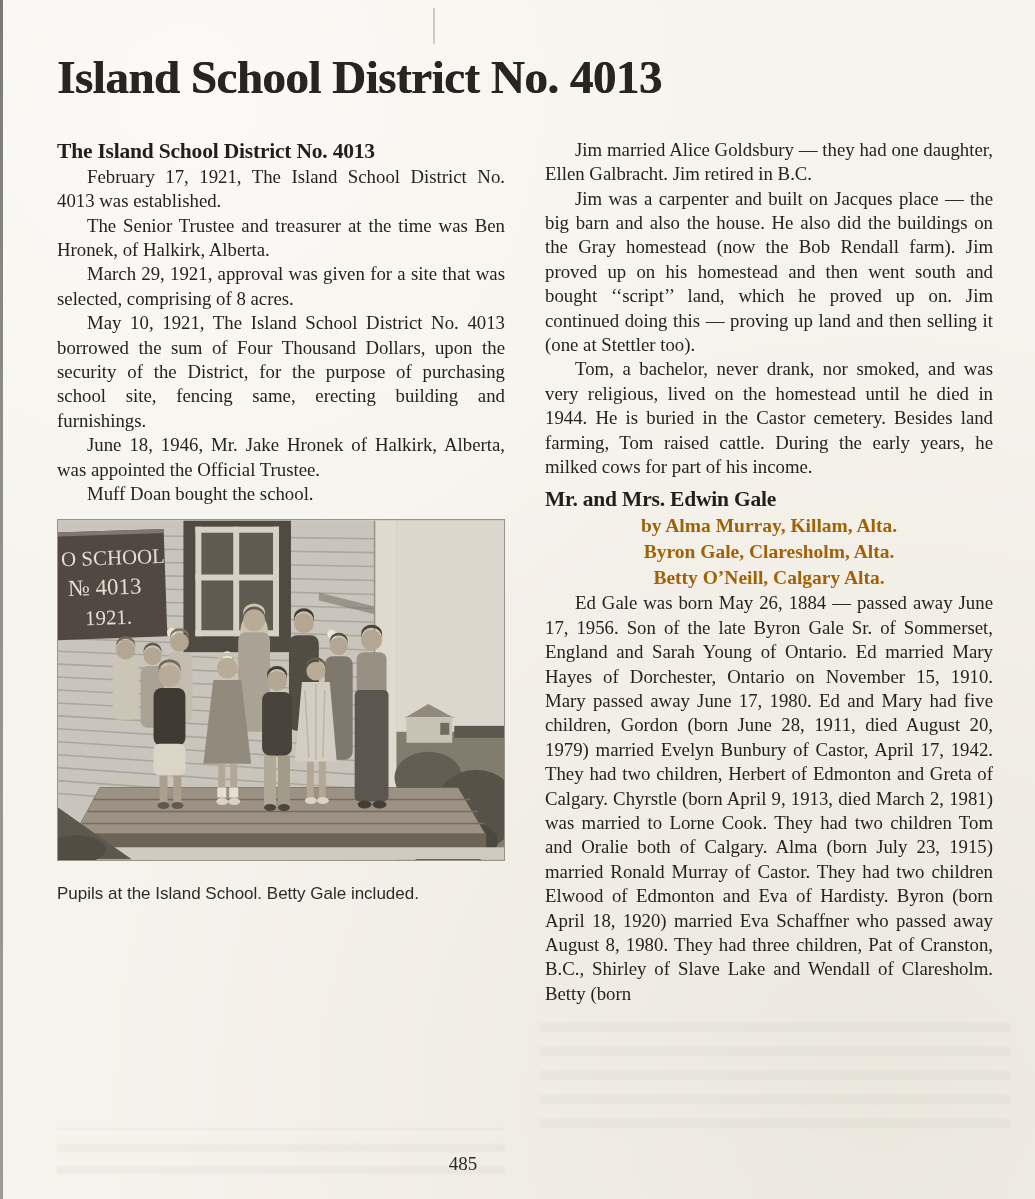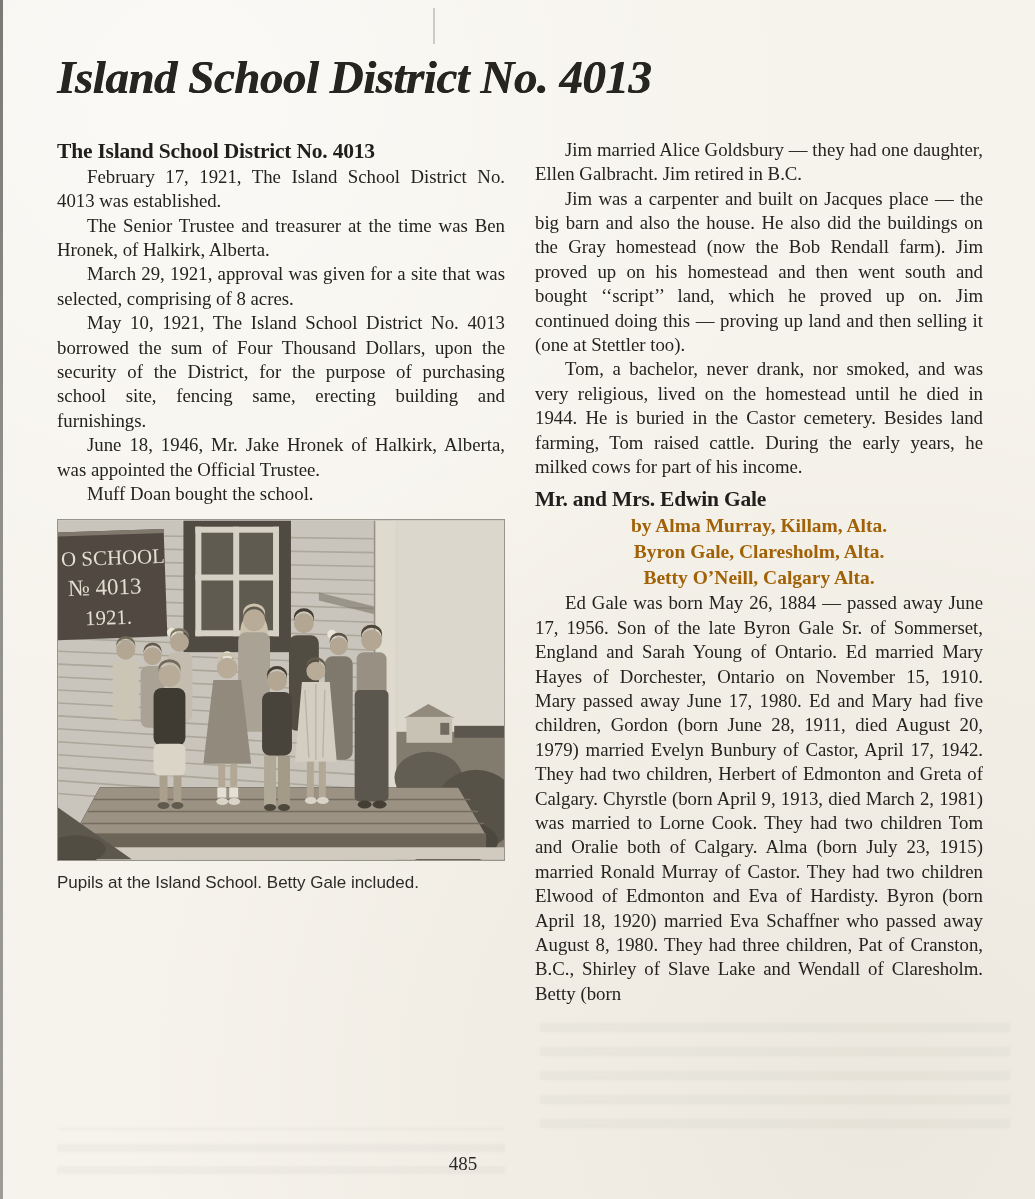--- a/index.html
+++ b/index.html
@@ -22,24 +22,23 @@
   .top-tick{
     position:absolute;left:433px;top:8px;width:2px;height:36px;
     background:#c2bfb6;opacity:.8;
   }
   .page-title{
     margin:0;padding:52px 0 0 57px;
     font-size:47px;line-height:1.1;font-weight:bold;
     letter-spacing:-.5px;color:#262521;
     text-shadow:.5px 0 0 #262521;
     white-space:nowrap;
-    font-style:italic;
   }
   .columns{
-    display:flex;gap:30px;
+    display:flex;gap:40px;
     margin:34px 0 0 57px;width:939px;
     position:relative;z-index:1;
   }
   .col{width:448px;font-size:18.8px;line-height:24.4px;text-align:justify;}
   .col p{margin:0;}
   .para.indent{text-indent:30px;}
   h2{
     font-size:21.5px;line-height:27px;margin:0;
     text-align:left;color:#201f1c;letter-spacing:-.2px;
   }
@@ -47,21 +46,21 @@
     font-weight:bold;font-size:19.5px;line-height:26px;
     text-align:center;text-indent:0;color:#a16207;
   }
   .photo-wrap{margin-top:13px;width:448px;}
   .photo-frame{
     width:446px;height:340px;border:1px solid #99948a;
     background:#cfccc4;display:block;
   }
   .caption{
     font-family:"Liberation Sans", sans-serif;
-    font-size:17px;line-height:22px;margin-top:11px;
+    font-size:17px;line-height:22px;margin-top:22px;
     text-align:left;color:#2c2b27;
   }
   .section2{margin-top:32px;}
   .gale-section{margin-top:7px;}
   .page-number{
     position:absolute;left:0;bottom:24px;width:926px;
     text-align:center;font-size:19px;color:#2a2926;
   }
   .bleed{
     position:absolute;left:540px;top:1008px;width:470px;height:120px;

